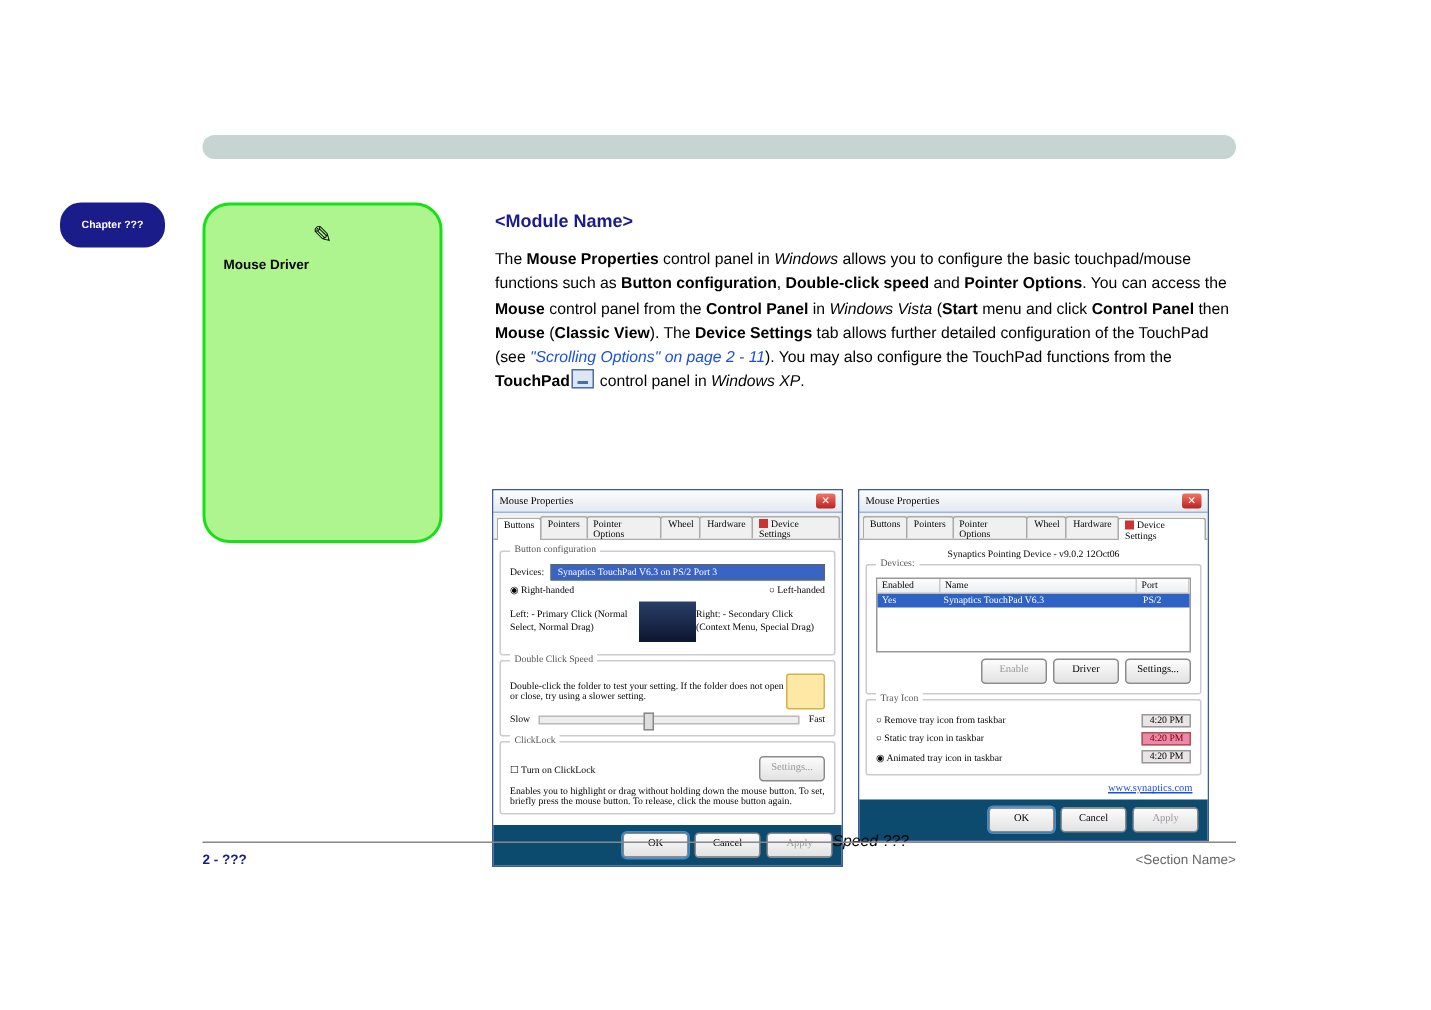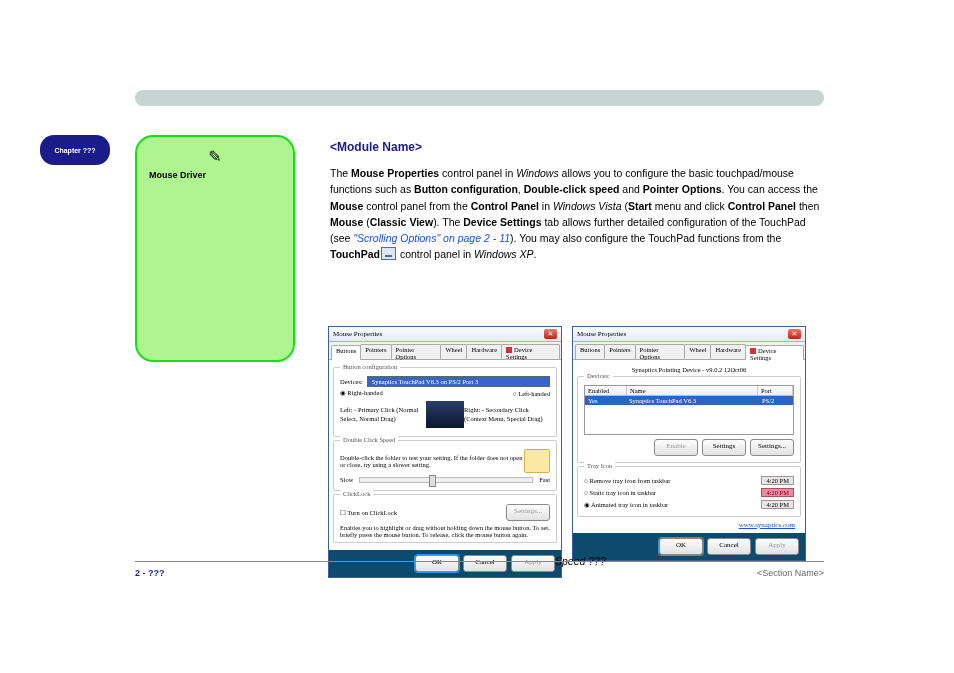--- a/index.html
+++ b/index.html
@@ -156,21 +156,21 @@
           <div style="width:28px">Port</div>
         </div>
         <div class="devlist-row">
           <div style="width:35px">Yes</div>
           <div style="flex:1">Synaptics TouchPad V6.3</div>
           <div style="width:28px">PS/2</div>
         </div>
       </div>
       <div class="btn-row" style="background:none;padding:2px 0">
         <div class="btn disabled">Enable</div>
-        <div class="btn">Settings</div>
+        <div class="btn">Driver</div>
         <div class="btn">Settings...</div>
       </div>
     </div>
     <div class="group">
       <span class="group-label">Tray Icon</span>
       <div class="radio-row">
             <label>○ <span>Remove tray icon from taskbar</span></label>
             <span class="time-badge">4:20 PM</span>
           </div>
       <div class="radio-row">

